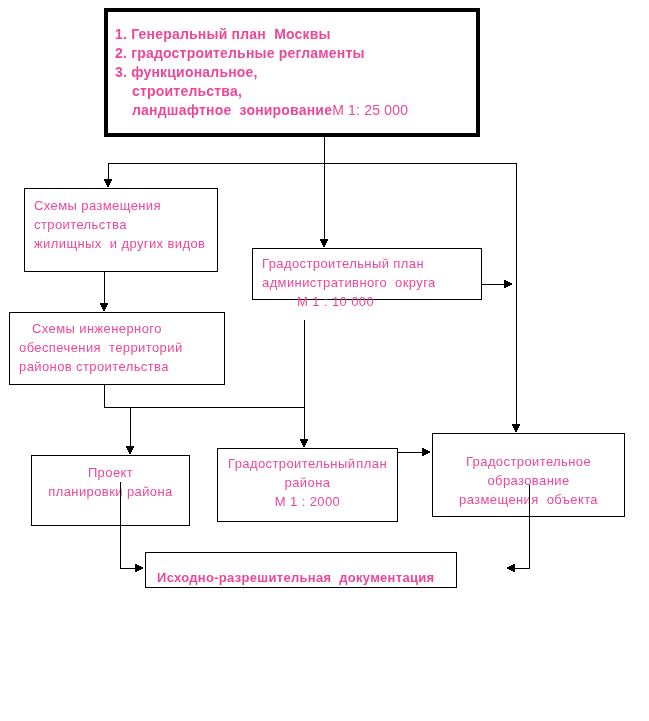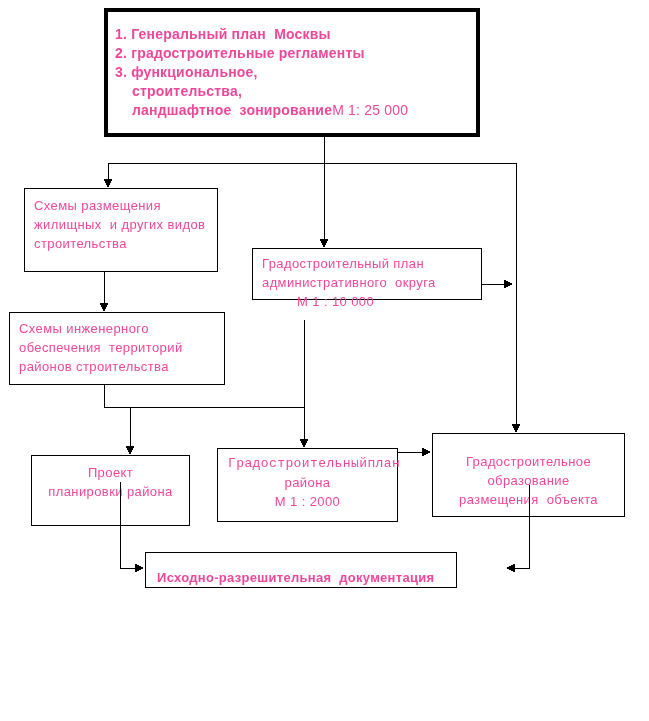--- a/index.html
+++ b/index.html
@@ -32,24 +32,24 @@
     letter-spacing:0.2px;
     padding:13px 0 0 7px;
   }
   #top-box .cont{margin-left:17px;}
   #top-box .scale{font-weight:normal;margin-top:31px;}
   
   #box-placement{left:24px;top:188px;width:194px;height:84px;padding:7px 0 0 9px;}
   #box-admin{left:252px;top:248px;width:230px;height:52px;padding:5px 0 0 9px;}
   #box-admin .indent{margin-left:35px;}
   #box-engineering{left:9px;top:312px;width:216px;height:73px;padding:6px 0 0 9px;}
-  #box-engineering .indent{}
+  #box-engineering .indent{margin-left:13px;}
   #box-project{left:31px;top:455px;width:159px;height:71px;padding-top:7px;}
   #box-district{left:217px;top:448px;width:181px;height:74px;padding-top:5px;}
-  #box-district .l1{padding:0 10px;display:flex;justify-content:space-between;font-family:Liberation Mono, monospace;}
+  #box-district .l1{padding:0 10px;display:flex;justify-content:space-between;}
   #box-formation{left:432px;top:433px;width:193px;height:84px;padding-top:18px;}
   #box-docs{
     left:145px;top:552px;width:312px;height:36px;
     font-weight:bold;padding:15px 0 0 11px;
     letter-spacing:0.3px;
   }
   
   #connectors{
     position:absolute;left:0;top:0;width:649px;height:721px;
     pointer-events:none;
@@ -63,22 +63,22 @@
   <div class="bx" id="top-box">
     <div class="tl">1. Генеральный план  Москвы</div>
     <div class="tl">2. градостроительные регламенты</div>
     <div class="tl">3. функциональное,</div>
     <div class="tl cont">строительства,</div>
     <div class="tl cont"><span>ландшафтное  зонирование</span><span class="scale">М 1: 25 000</span></div>
   </div>
 
   <div class="bx" id="box-placement">
     <div class="tl">Схемы размещения</div>
+    <div class="tl">строительства</div>
     <div class="tl">жилищных  и других видов</div>
-    <div class="tl">строительства</div>
   </div>
 
   <div class="bx" id="box-admin">
     <div class="tl">Градостроительный план</div>
     <div class="tl">административного  округа</div>
     <div class="tl indent">М 1 : 10 000</div>
   </div>
 
   <div class="bx" id="box-engineering">
     <div class="tl indent">Схемы инженерного</div>

